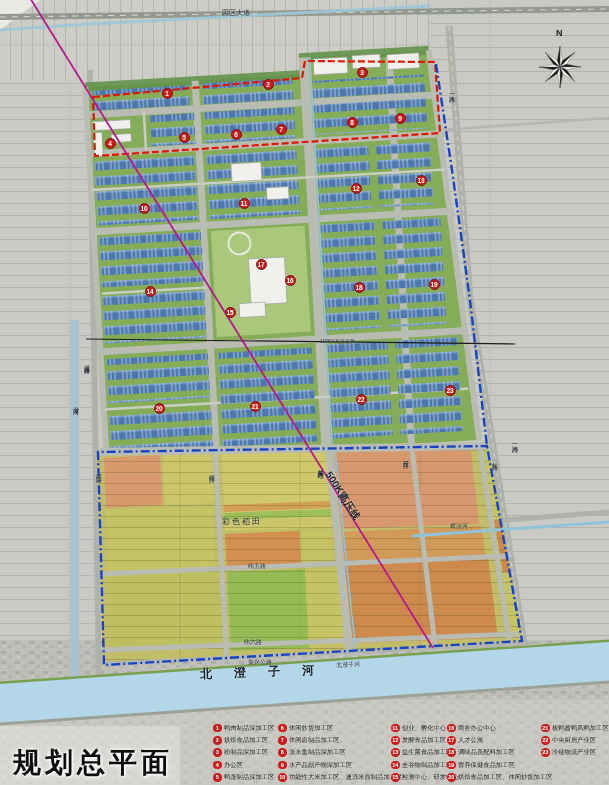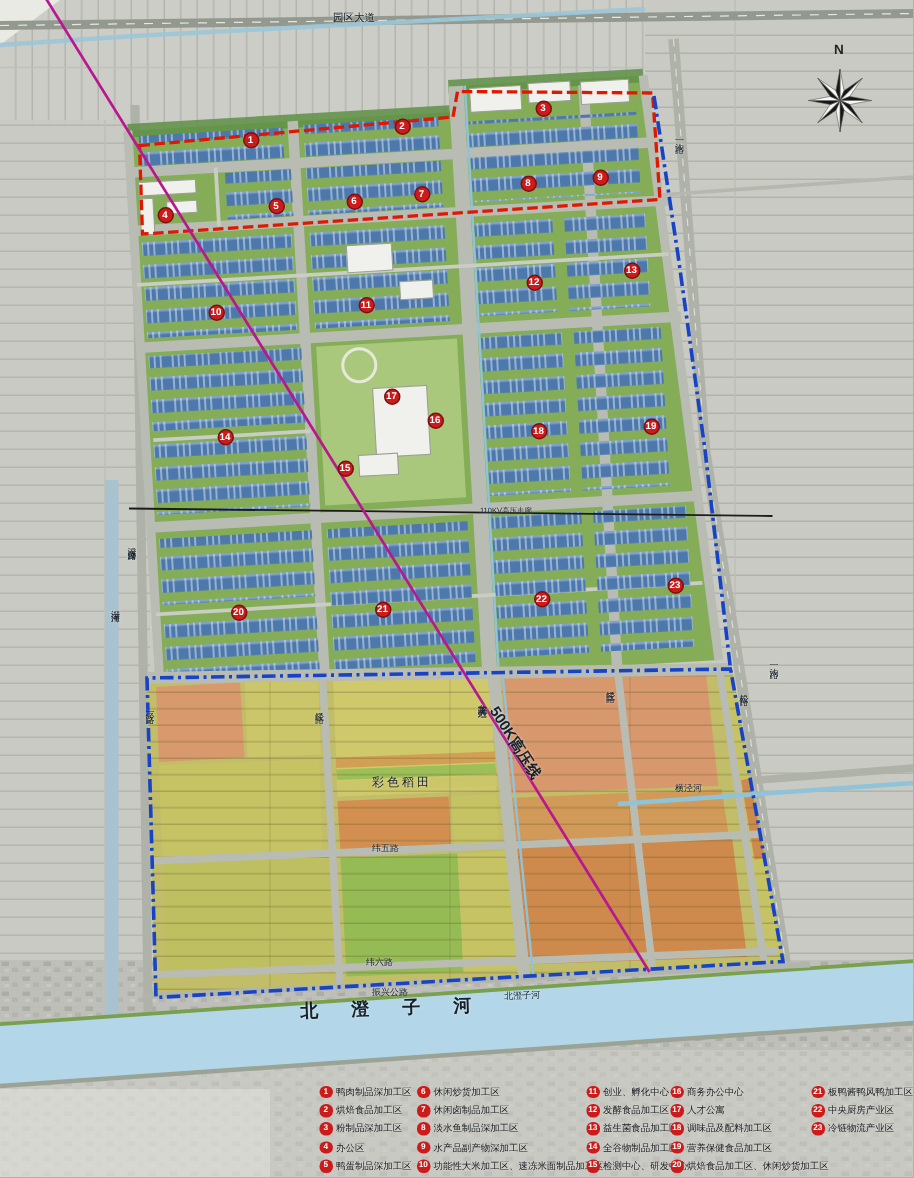--- a/index.html
+++ b/index.html
@@ -212,21 +212,21 @@
       <span class="mlabel vert" style="left: 84px; top: 360px; font-size: 6px;">澄潼公路</span>
       <span class="mlabel vert" style="left: 73px; top: 402px; font-size: 6px;">澄潼河</span>
       <span class="mlabel vert" style="left: 96px; top: 470px; font-size: 6px;">经一路</span>
       <span class="mlabel vert" style="left: 209px; top: 470px; font-size: 6px;">经二路</span>
       <span class="mlabel vert" style="left: 317px; top: 464px; font-size: 6.5px;">龙腾大道</span>
       <span class="mlabel vert" style="left: 403px; top: 456px; font-size: 6px;">经三路</span>
       <span class="mlabel vert" style="left: 492px; top: 458px; font-size: 6px;">松二路</span>
       <span class="mlabel" style="left: 332px; top: 470px; font-size: 10px; transform: rotate(57deg); font-weight: 700;">500KV</span>
       <span class="mlabel" style="left: 345px; top: 491px; font-size: 10px; transform: rotate(57deg); font-weight: 700;">高压线</span>
       <span class="mlabel" style="left: 320px; top: 339px; font-size: 5px;">110KV高压走廊</span>
-      <span class="mlabel" style="left: 222px; top: 518px; font-size: 8px; letter-spacing: 2px; padding-left: 26px;">彩色稻田</span>
+      <span class="mlabel" style="left: 222px; top: 518px; font-size: 8px; letter-spacing: 2px;">彩色稻田</span>
       <span class="mlabel" style="left: 248px; top: 563px; font-size: 6px;">纬五路</span>
       <span class="mlabel" style="left: 244px; top: 639px; font-size: 6px;">纬六路</span>
       <span class="mlabel" style="left: 248px; top: 659px; font-size: 6px;">振兴公路</span>
       <span class="mlabel" style="left: 450px; top: 523px; font-size: 6px;">横泾河</span>
       <span class="mlabel" style="left: 200px; top: 668px; font-size: 12px; transform: rotate(-2deg); font-weight: 700; letter-spacing: 22px;">北澄子河</span>
       <span class="mlabel" style="left: 336px; top: 662px; font-size: 6px; transform: rotate(-2deg);">北澄子河</span>
     </div>
   <div id="markers-layer">
       <div class="zmark" style="left: 167px; top: 93px;">1</div>
       <div class="zmark" style="left: 268px; top: 84px;">2</div>
@@ -351,13 +351,14 @@
         <div class="litem">
           <span class="lnum">22</span>
           <span class="ltext">中央厨房产业区</span>
         </div>
         <div class="litem">
           <span class="lnum">23</span>
           <span class="ltext">冷链物流产业区</span>
         </div>
       </div>
     </div>
+  <div id="page-title">规划总平面</div>
 </div>
 
 </body></html>

